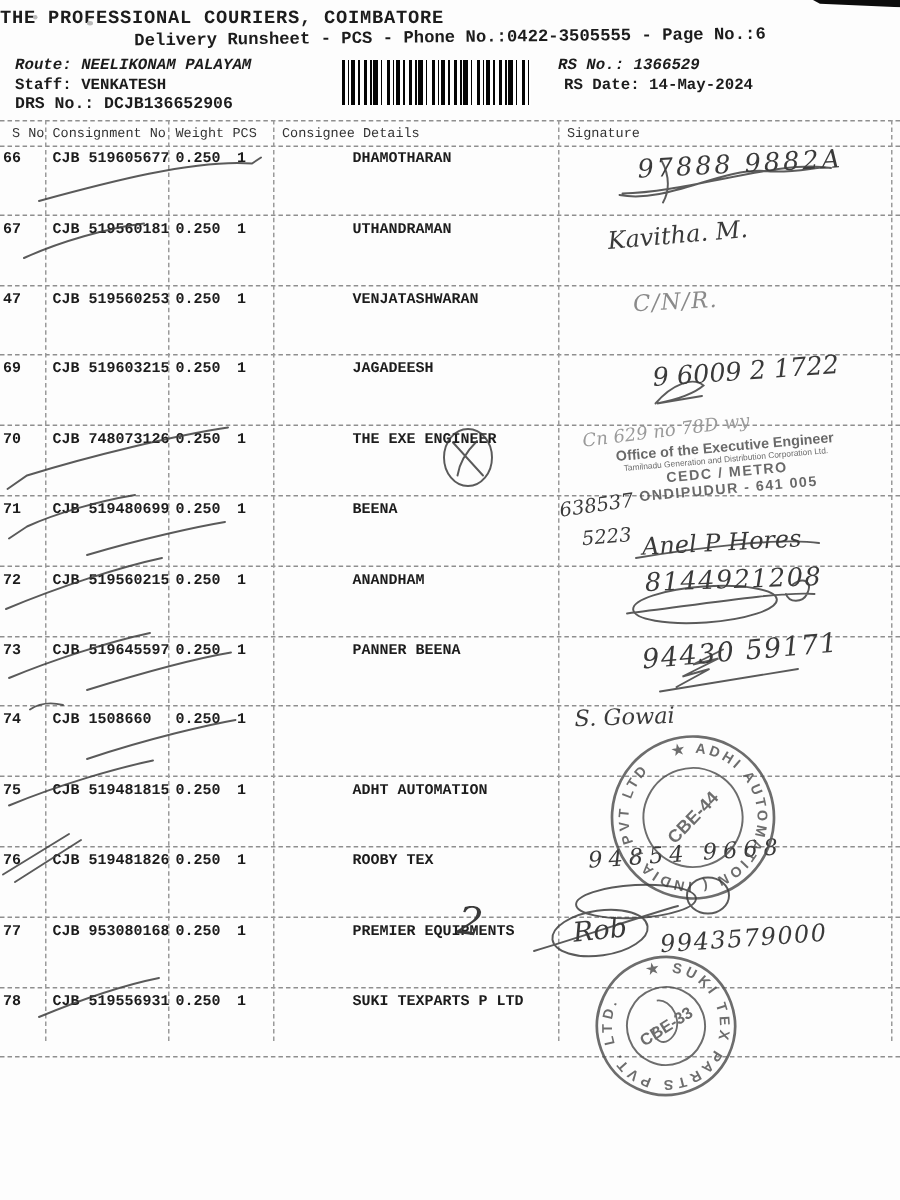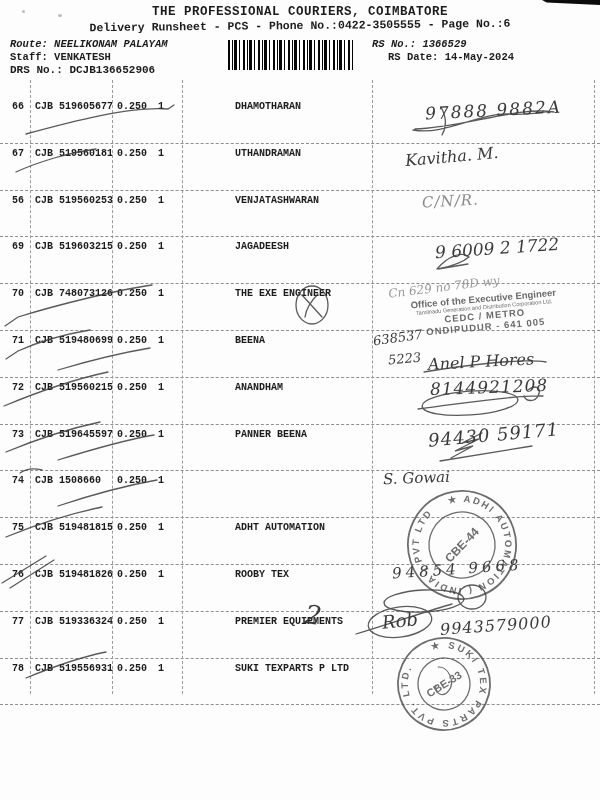--- a/index.html
+++ b/index.html
@@ -1,33 +1,33 @@
 <!DOCTYPE html>
 <html><head>
 <meta charset="utf-8">
 <style>
   html,body{margin:0;padding:0;background:#e8e8e8;}
   .page{position:relative;width:600px;height:800px;background:#fdfdfd;overflow:hidden;
         font-family:"Liberation Mono","DejaVu Sans Mono",monospace;color:#1c1c1c;}
   .abs{position:absolute;white-space:nowrap;}
   
-  .title{top:5px;left:0;width:600px;text-align:center;font-size:12.5px;font-weight:bold;letter-spacing:.5px;}
+  .title{top:5px;left:0;width:600px;text-align:left;font-size:12.5px;font-weight:bold;letter-spacing:.5px;}
   .subtitle{top:19px;left:0;width:600px;text-align:center;font-size:11.5px;font-weight:bold;transform:rotate(-0.6deg);}
   .hleft{font-size:10.5px;font-weight:bold;}
   .hright{font-size:10.5px;font-weight:bold;}
   .barcode{position:absolute;left:228px;top:40px;width:126px;height:30px;
     background:repeating-linear-gradient(90deg,#050505 0 2px,#fff 2px 4px,#050505 4px 5px,#fff 5px 6px,#050505 6px 9px,#fff 9px 11px,#050505 11px 12px,#fff 12px 15px);}
   
   .table{position:absolute;left:0;top:80px;width:600px;height:614px;}
   .thead{position:absolute;left:0;top:0;width:600px;height:16px;border-top:1px dashed #8f8f8f;border-bottom:1px dashed #8f8f8f;}
   .thead span{position:absolute;top:3px;font-size:9px;color:#333;}
   .tbody{position:absolute;left:0;top:17px;width:600px;}
   .row{position:relative;height:45.8px;border-bottom:1px dashed #8f8f8f;}
   .c{position:absolute;top:4px;font-size:10px;font-weight:bold;}
-  .c.sno{left:12px;} .c.con{left:35px;} .c.wt{left:117px;} .c.pcs{left:158px;} .c.cons{left:188px;margin-left:47px;}
+  .c.sno{left:2px;} .c.con{left:35px;} .c.wt{left:117px;} .c.pcs{left:158px;} .c.cons{left:188px;margin-left:47px;}
   .vline{position:absolute;top:0;height:614px;width:0;border-left:1px dashed #9a9a9a;}
   
   .hw{position:absolute;font-family:"DejaVu Serif",serif;font-style:italic;color:#3a3a3a;white-space:nowrap;}
   .pen{position:absolute;left:0;top:0;pointer-events:none;}
   .stampbox{position:absolute;left:392px;top:293px;width:185px;text-align:center;color:#5a5a5a;
     font-family:"Liberation Sans",sans-serif;transform:rotate(-5deg);opacity:.9;}
   .stampbox .l1{font-size:9.5px;font-weight:bold;}
   .stampbox .l2{font-size:5.6px;}
   .stampbox .l3{font-size:9.5px;font-weight:bold;letter-spacing:1px;}
   .stampbox .l4{font-size:9.5px;font-weight:bold;letter-spacing:1px;}
@@ -41,45 +41,53 @@
 
 <div class="page">
 
   <div class="abs title">THE PROFESSIONAL COURIERS, COIMBATORE</div>
   <div class="abs subtitle">Delivery Runsheet - PCS - Phone No.:0422-3505555 - Page No.:6</div>
   <div class="abs hleft" style="left:10px;top:38px;font-style:italic;">Route: NEELIKONAM PALAYAM</div>
   <div class="abs hleft" style="left:10px;top:51px;">Staff: VENKATESH</div>
   <div class="abs hleft" style="left:10px;top:64px;font-size:11px;">DRS No.: DCJB136652906</div>
   <div class="barcode"></div>
   <div class="abs hright" style="left:372px;top:38px;font-style:italic;">RS No.: 1366529</div>
-  <div class="abs hright" style="left:372px;top:51px;padding-left:16px;">RS Date: 14-May-2024</div>
+  <div class="abs hright" style="left:360px;top:51px;padding-left:16px;">RS Date: 14-May-2024</div>
   <div class="corner-artifact"></div>
   <div class="dot" style="left:22px;top:10px;width:3px;height:3px;"></div>
   <div class="dot" style="left:58px;top:14px;width:4px;height:3px;"></div>
 
   <div class="table">
+    <div class="thead">
+      <span style="left:8px;">S No</span>
+      <span style="left:35px;">Consignment No</span>
+      <span style="left:117px;">Weight</span>
+      <span style="left:155px;">PCS</span>
+      <span style="left:188px;">Consignee Details</span>
+      <span style="left:378px;">Signature</span>
+    </div>
     <div class="tbody">
     <div class="row">
       <span class="c sno">66</span>
       <span class="c con">CJB 519605677</span>
       <span class="c wt">0.250</span>
       <span class="c pcs">1</span>
       <span class="c cons">DHAMOTHARAN</span>
     </div>
 
     <div class="row">
       <span class="c sno">67</span>
       <span class="c con">CJB 519560181</span>
       <span class="c wt">0.250</span>
       <span class="c pcs">1</span>
       <span class="c cons">UTHANDRAMAN</span>
     </div>
 
     <div class="row">
-      <span class="c sno">56</span>
+      <span class="c sno">47</span>
       <span class="c con">CJB 519560253</span>
       <span class="c wt">0.250</span>
       <span class="c pcs">1</span>
       <span class="c cons">VENJATASHWARAN</span>
     </div>
 
     <div class="row">
       <span class="c sno">69</span>
       <span class="c con">CJB 519603215</span>
       <span class="c wt">0.250</span>
@@ -138,21 +146,21 @@
     <div class="row">
       <span class="c sno">76</span>
       <span class="c con">CJB 519481826</span>
       <span class="c wt">0.250</span>
       <span class="c pcs">1</span>
       <span class="c cons">ROOBY TEX</span>
     </div>
 
     <div class="row">
       <span class="c sno">77</span>
-      <span class="c con">CJB 519336324</span>
+      <span class="c con">CJB 953080168</span>
       <span class="c wt">0.250</span>
       <span class="c pcs">1</span>
       <span class="c cons">PREMIER EQUIPMENTS</span>
     </div>
 
     <div class="row">
       <span class="c sno">78</span>
       <span class="c con">CJB 519556931</span>
       <span class="c wt">0.250</span>
       <span class="c pcs">1</span>

